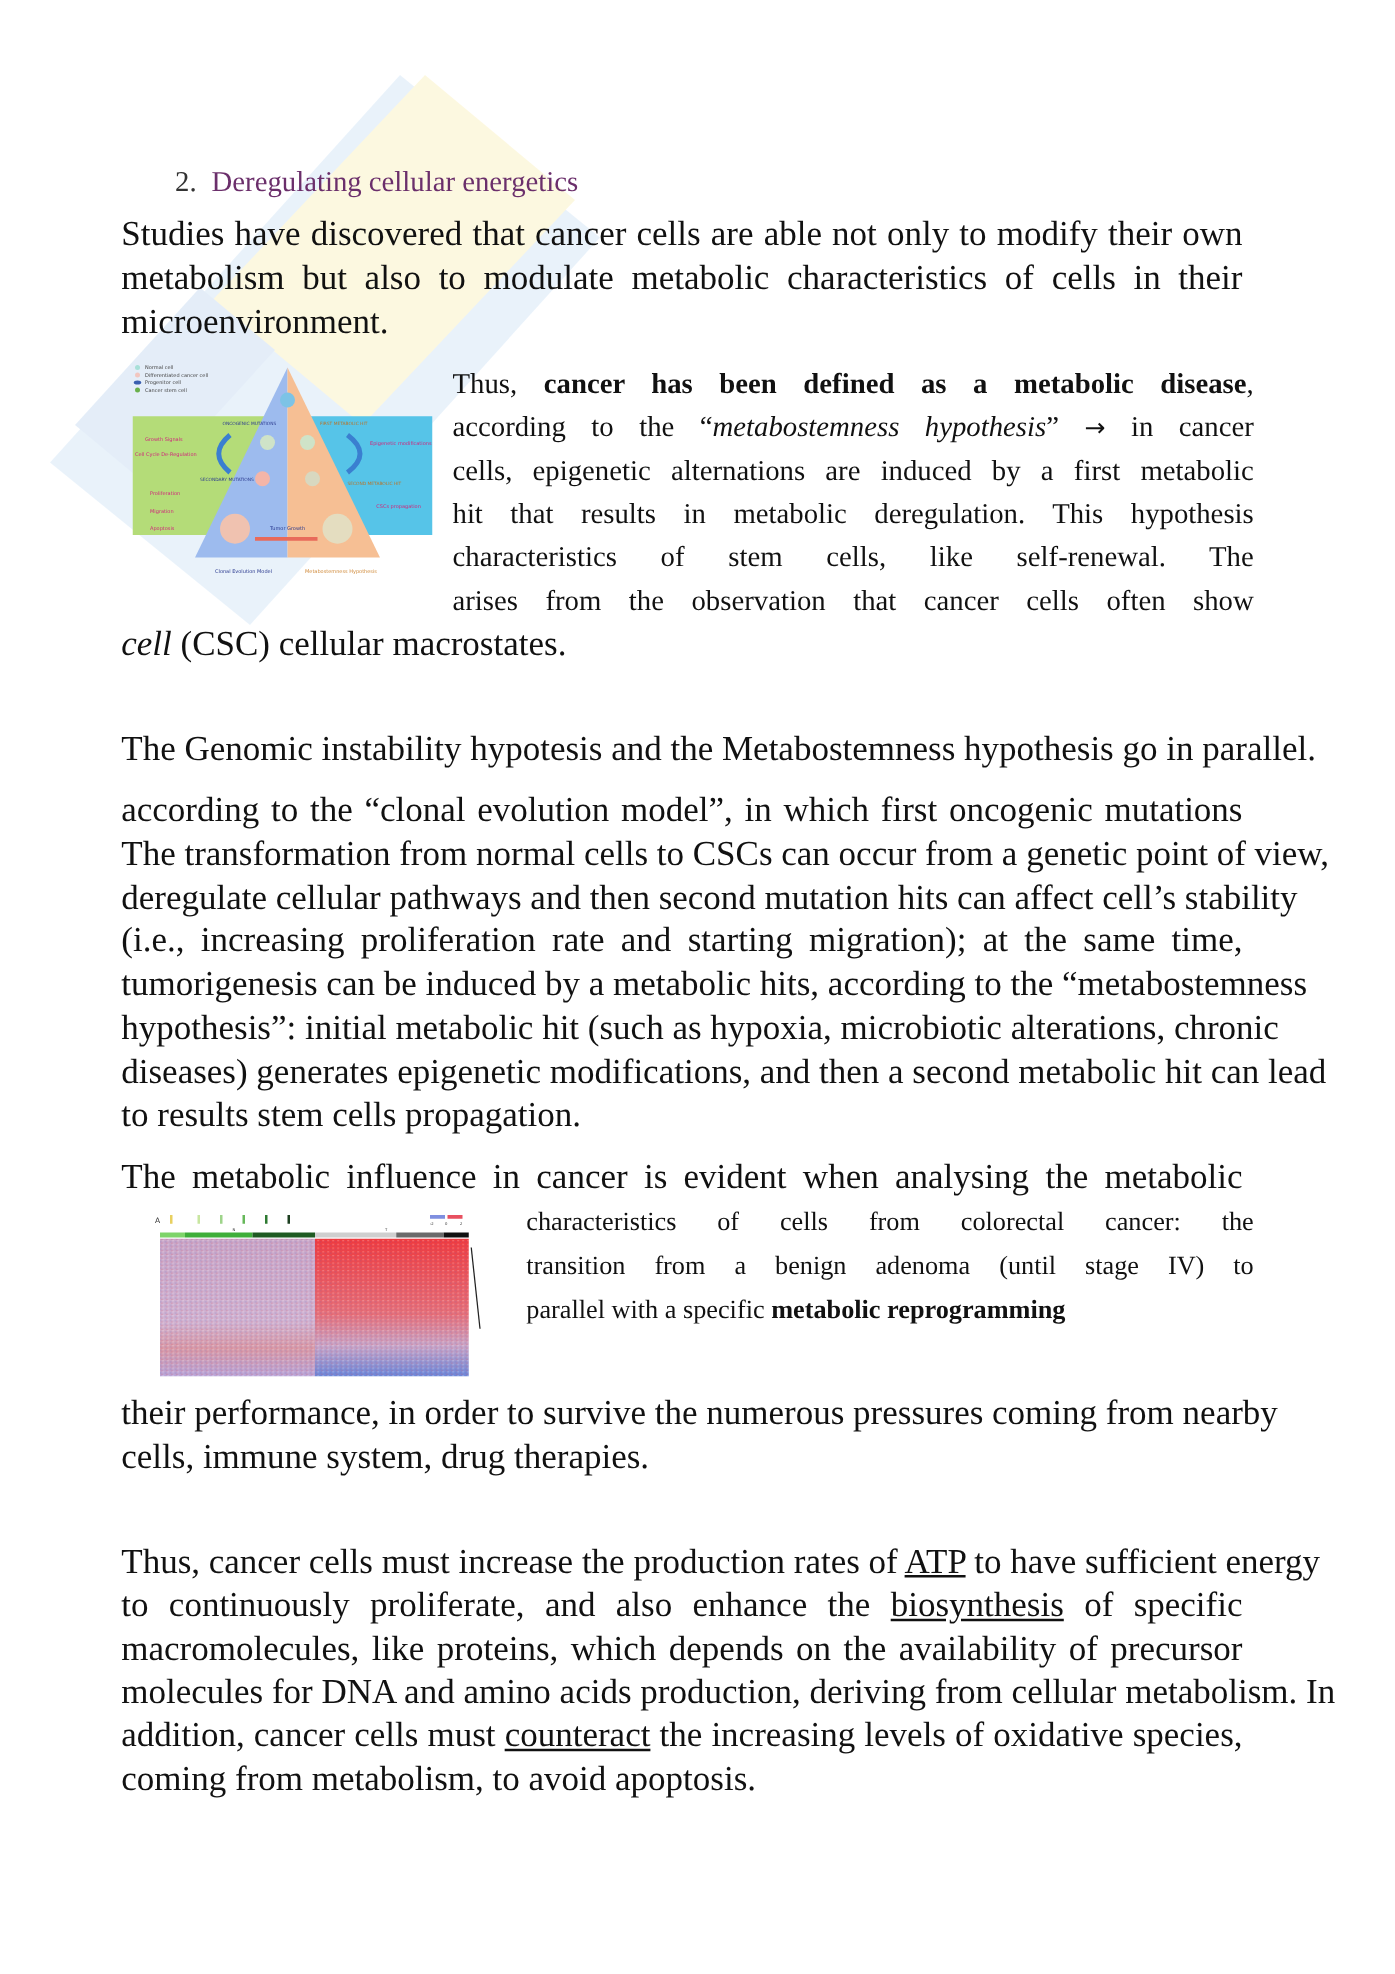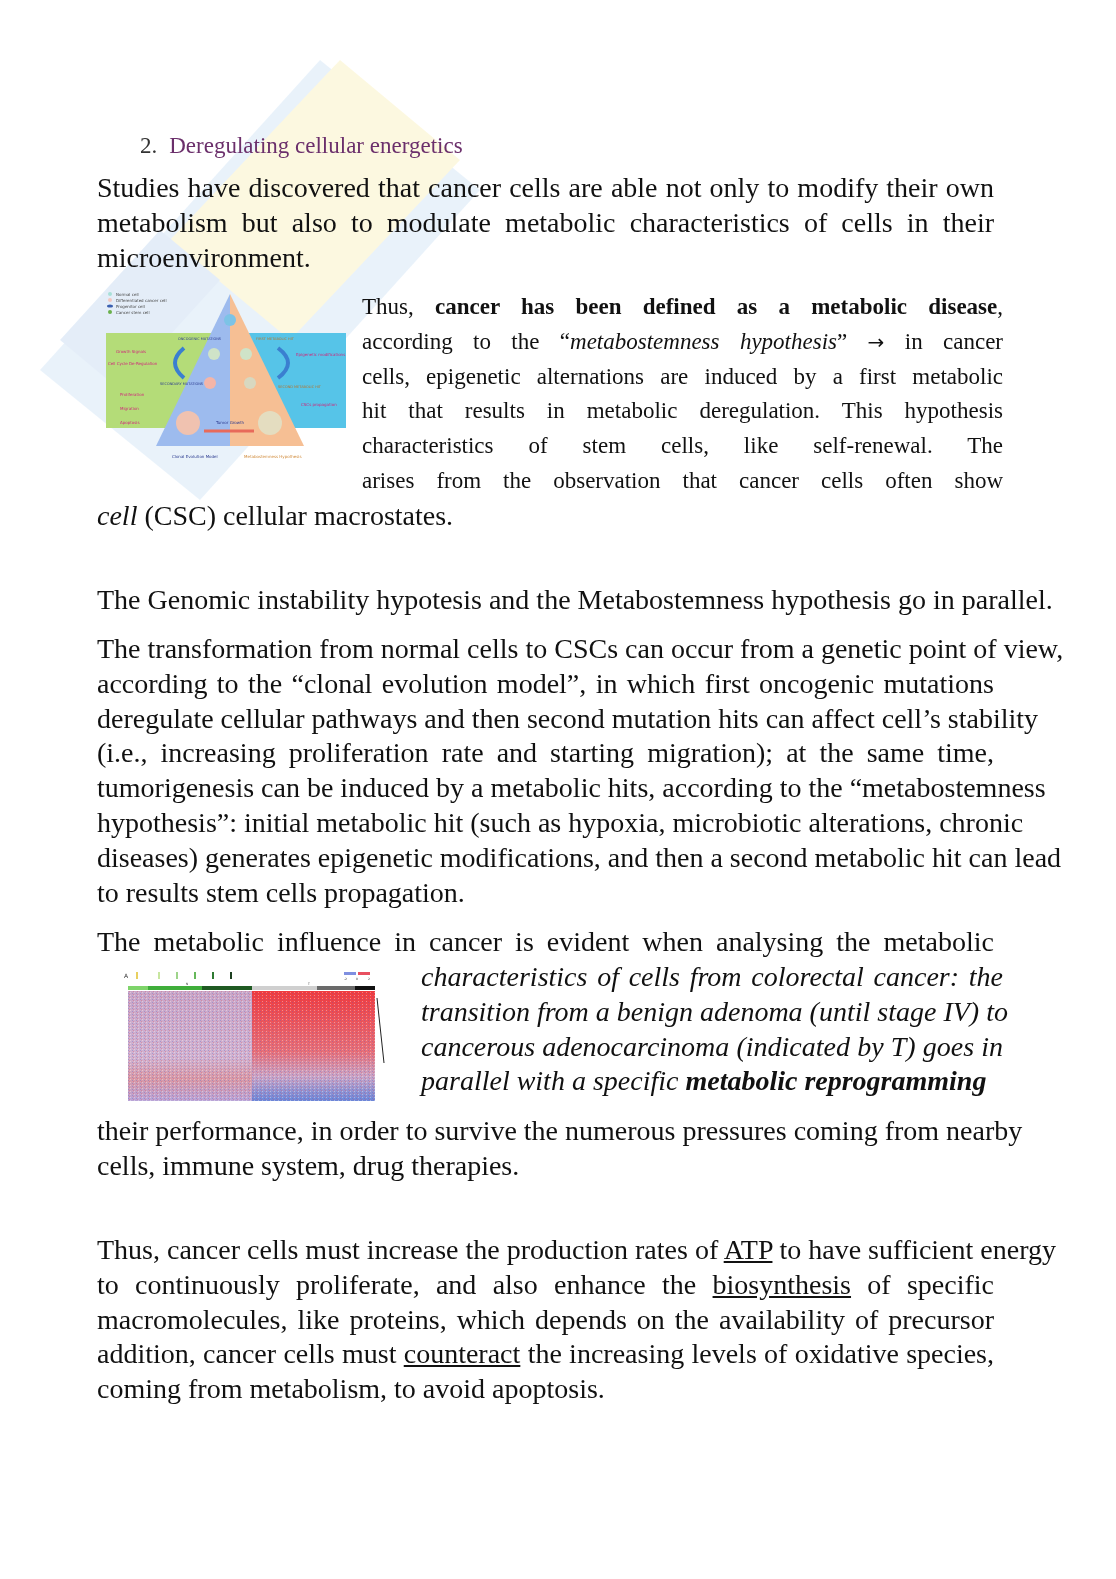--- a/index.html
+++ b/index.html
@@ -8,21 +8,21 @@
   .watermark { position: absolute; left: 20px; top: 40px; width: 480px; height: 460px; pointer-events: none; opacity: 0.55; }
   .heading { position: absolute; left: 140px; top: 133px; font-size: 23px; color: #6b2f6b; white-space: nowrap; }
   .heading .num { color: #333; margin-right: 12px; }
   .p { position: absolute; left: 97px; width: 897px; font-size: 28px; line-height: 34.8px; text-align: justify; text-align-last: auto; }
   b { font-weight: bold; }
   i { font-style: italic; }
   u { text-decoration: underline; }
   .fig1 { position: absolute; left: 106px; top: 288px; width: 240px; height: 185px; }
   .fig2 { position: absolute; left: 122px; top: 968px; width: 265px; height: 135px; }
   .wrap-right { position: absolute; left: 362px; width: 641px; font-size: 23px; line-height: 34.8px; text-align: justify; }
-  .wrap-right2 { position: absolute; left: 421px; width: 582px; font-size: 28px; line-height: 34.8px; text-align: justify; font-style: italic; }
+  .wrap-right2 { position: absolute; left: 421px; width: 582px; font-size: 21px; line-height: 34.8px; text-align: justify; }
   .line { display: block; text-align: justify; text-align-last: justify; height: 34.8px; white-space: nowrap; }
   .line.end { text-align-last: left; }
   .arrow { font-family: "DejaVu Sans", sans-serif; font-size: 20px; }
 </style>
 </head>
 <body>
 
 <svg class="watermark" viewBox="0 0 480 460">
   <polygon points="20,330 300,20 460,150 180,460" fill="#d8e8f7"></polygon>
   <polygon points="150,200 320,20 440,120 270,300" fill="#fbf3c8"></polygon>
@@ -96,22 +96,22 @@
 </div>
 <div class="p" style="top:499px;">
   <span class="line end"><i>cell</i> <span>(CSC) cellular macrostates.</span></span>
 </div>
 
 <div class="p" style="top:583px;">
   <span class="line end">The Genomic instability hypotesis and the Metabostemness hypothesis go in parallel.</span>
 </div>
 
 <div class="p" style="top:632px;">
+  <span class="line">according to the “clonal evolution model”, in which first oncogenic mutations</span>
   <span class="line">The transformation from normal cells to CSCs can occur from a genetic point of view,</span>
-  <span class="line">according to the “clonal evolution model”, in which first oncogenic mutations</span>
   <span class="line">deregulate cellular pathways and then second mutation hits can affect cell’s stability</span>
   <span class="line">(i.e., increasing proliferation rate and starting migration); at the same time,</span>
   <span class="line">tumorigenesis can be induced by a metabolic hits, according to the “metabostemness</span>
   <span class="line">hypothesis”: initial metabolic hit (such as hypoxia, microbiotic alterations, chronic</span>
   <span class="line">diseases) generates epigenetic modifications, and then a second metabolic hit can lead</span>
   <span class="line end">to results stem cells propagation.</span>
 </div>
 
 <div class="p" style="top:925px;">
   <span class="line">The metabolic influence in cancer is evident when analysing the metabolic</span>
@@ -164,28 +164,28 @@
   <rect x="233" y="18" width="20" height="4" fill="#111"></rect>
   <rect x="6" y="23" width="124" height="110" fill="url(#gN)"></rect>
   <rect x="130" y="23" width="123" height="110" fill="url(#gT)"></rect>
   <rect x="6" y="23" width="247" height="110" fill="url(#noise)"></rect>
   <line x1="255" y1="30" x2="262" y2="95" stroke="#222" stroke-width="1"></line>
 </svg>
 
 <div class="wrap-right2" style="top:960px;">
   <span class="line">characteristics of cells from colorectal cancer: the</span>
   <span class="line">transition from a benign adenoma (until stage IV) to</span>
-  <span class="line">cancerous adenocarcinoma (indicated by T) goes in</span>
   <span class="line end"><span>parallel with a specific</span> <b>metabolic reprogramming</b></span>
 </div>
 
 <div class="p" style="top:1114px;">
   <span class="line">their performance, in order to survive the numerous pressures coming from nearby</span>
   <span class="line end">cells, immune system, drug therapies.</span>
 </div>
 
 <div class="p" style="top:1233px;">
   <span class="line"><span>Thus, cancer cells must increase the production rates of</span> <u>ATP</u> <span>to have sufficient energy</span></span>
   <span class="line"><span>to continuously proliferate, and also enhance the</span> <u>biosynthesis</u> <span>of specific</span></span>
   <span class="line">macromolecules, like proteins, which depends on the availability of precursor</span>
+  <span class="line">molecules for DNA and amino acids production, deriving from cellular metabolism. In</span>
   <span class="line"><span>addition, cancer cells must</span> <u>counteract</u> <span>the increasing levels of oxidative species,</span></span>
   <span class="line end">coming from metabolism, to avoid apoptosis.</span>
 </div>
 
 </body></html>

